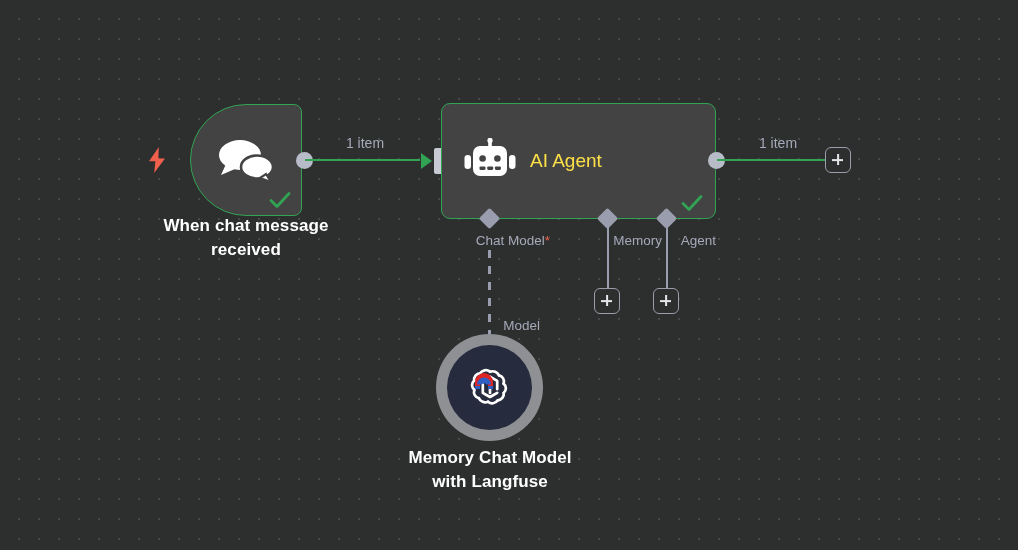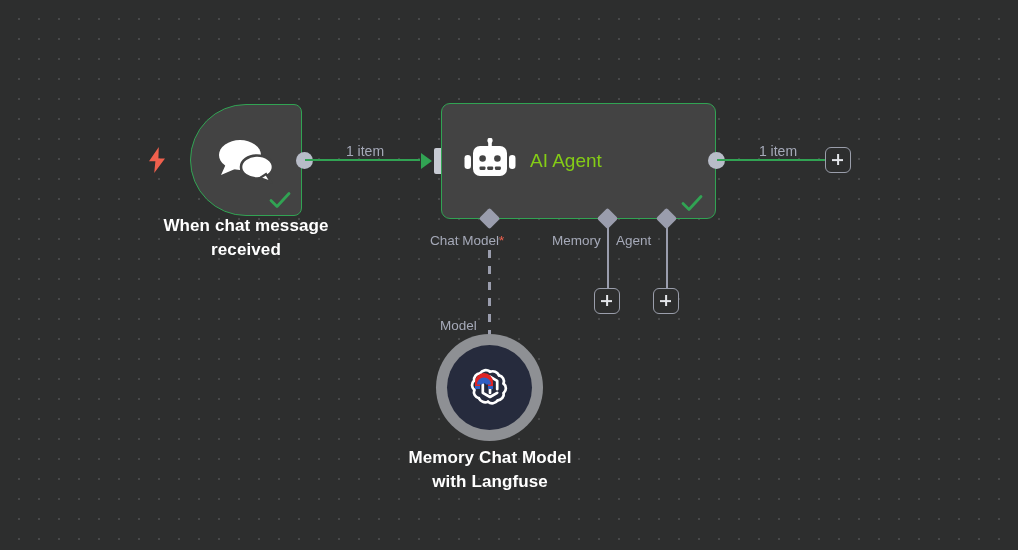--- a/index.html
+++ b/index.html
@@ -86,21 +86,21 @@
     top: 50%;
     transform: translateY(-50%);
     width: 52px;
     height: 46px;
   }
   #agent-title {
     position: absolute;
     left: 88px;
     top: 50%;
     transform: translateY(-50%);
-    color: #84cc16;
+    color: #fde047;
     font-size: 19px;
     font-weight: normal;
     white-space: nowrap;
   }
   #agent-check {
     position: absolute;
     right: 10px;
     bottom: 2px;
     width: 26px;
     height: 26px;
@@ -143,21 +143,20 @@
     border-left: 11px solid #31a353;
   }
   #arrow-1 { left: 421px; top: 153px; }
 
   .conn-label {
     position: absolute;
     color: #a5a9b8;
     font-size: 14px;
     text-align: center;
     white-space: nowrap;
-    margin-top: 8px;
   }
   #conn-label-1 { left: 310px; top: 135px; width: 110px; }
   #conn-label-2 { left: 722px; top: 135px; width: 112px; }
 
   
   .plus-btn {
     position: absolute;
     width: 26px;
     height: 26px;
     border: 1.6px solid #9a9eab;
@@ -187,21 +186,21 @@
   }
   #dia-chat   { left: 482px; top: 211px; }
   #dia-memory { left: 600px; top: 211px; }
   #dia-tool   { left: 659px; top: 211px; }
   #dia-model  { left: 482px; top: 343px; }
 
   .sub-label {
     position: absolute;
     color: #a5a9b8;
     font-size: 13.5px;
-    text-align: left;
+    text-align: right;
     white-space: nowrap;
   }
   #label-chat-model { left: 430px; top: 233px; width: 120px; }
   #label-memory     { left: 552px; top: 233px; width: 110px; }
   #label-tool       { left: 616px; top: 233px; width: 100px; }
   #label-model      { left: 440px; top: 318px; width: 100px; }
 
   .req-star { color: #f0604d; }
 
   .sub-line {

